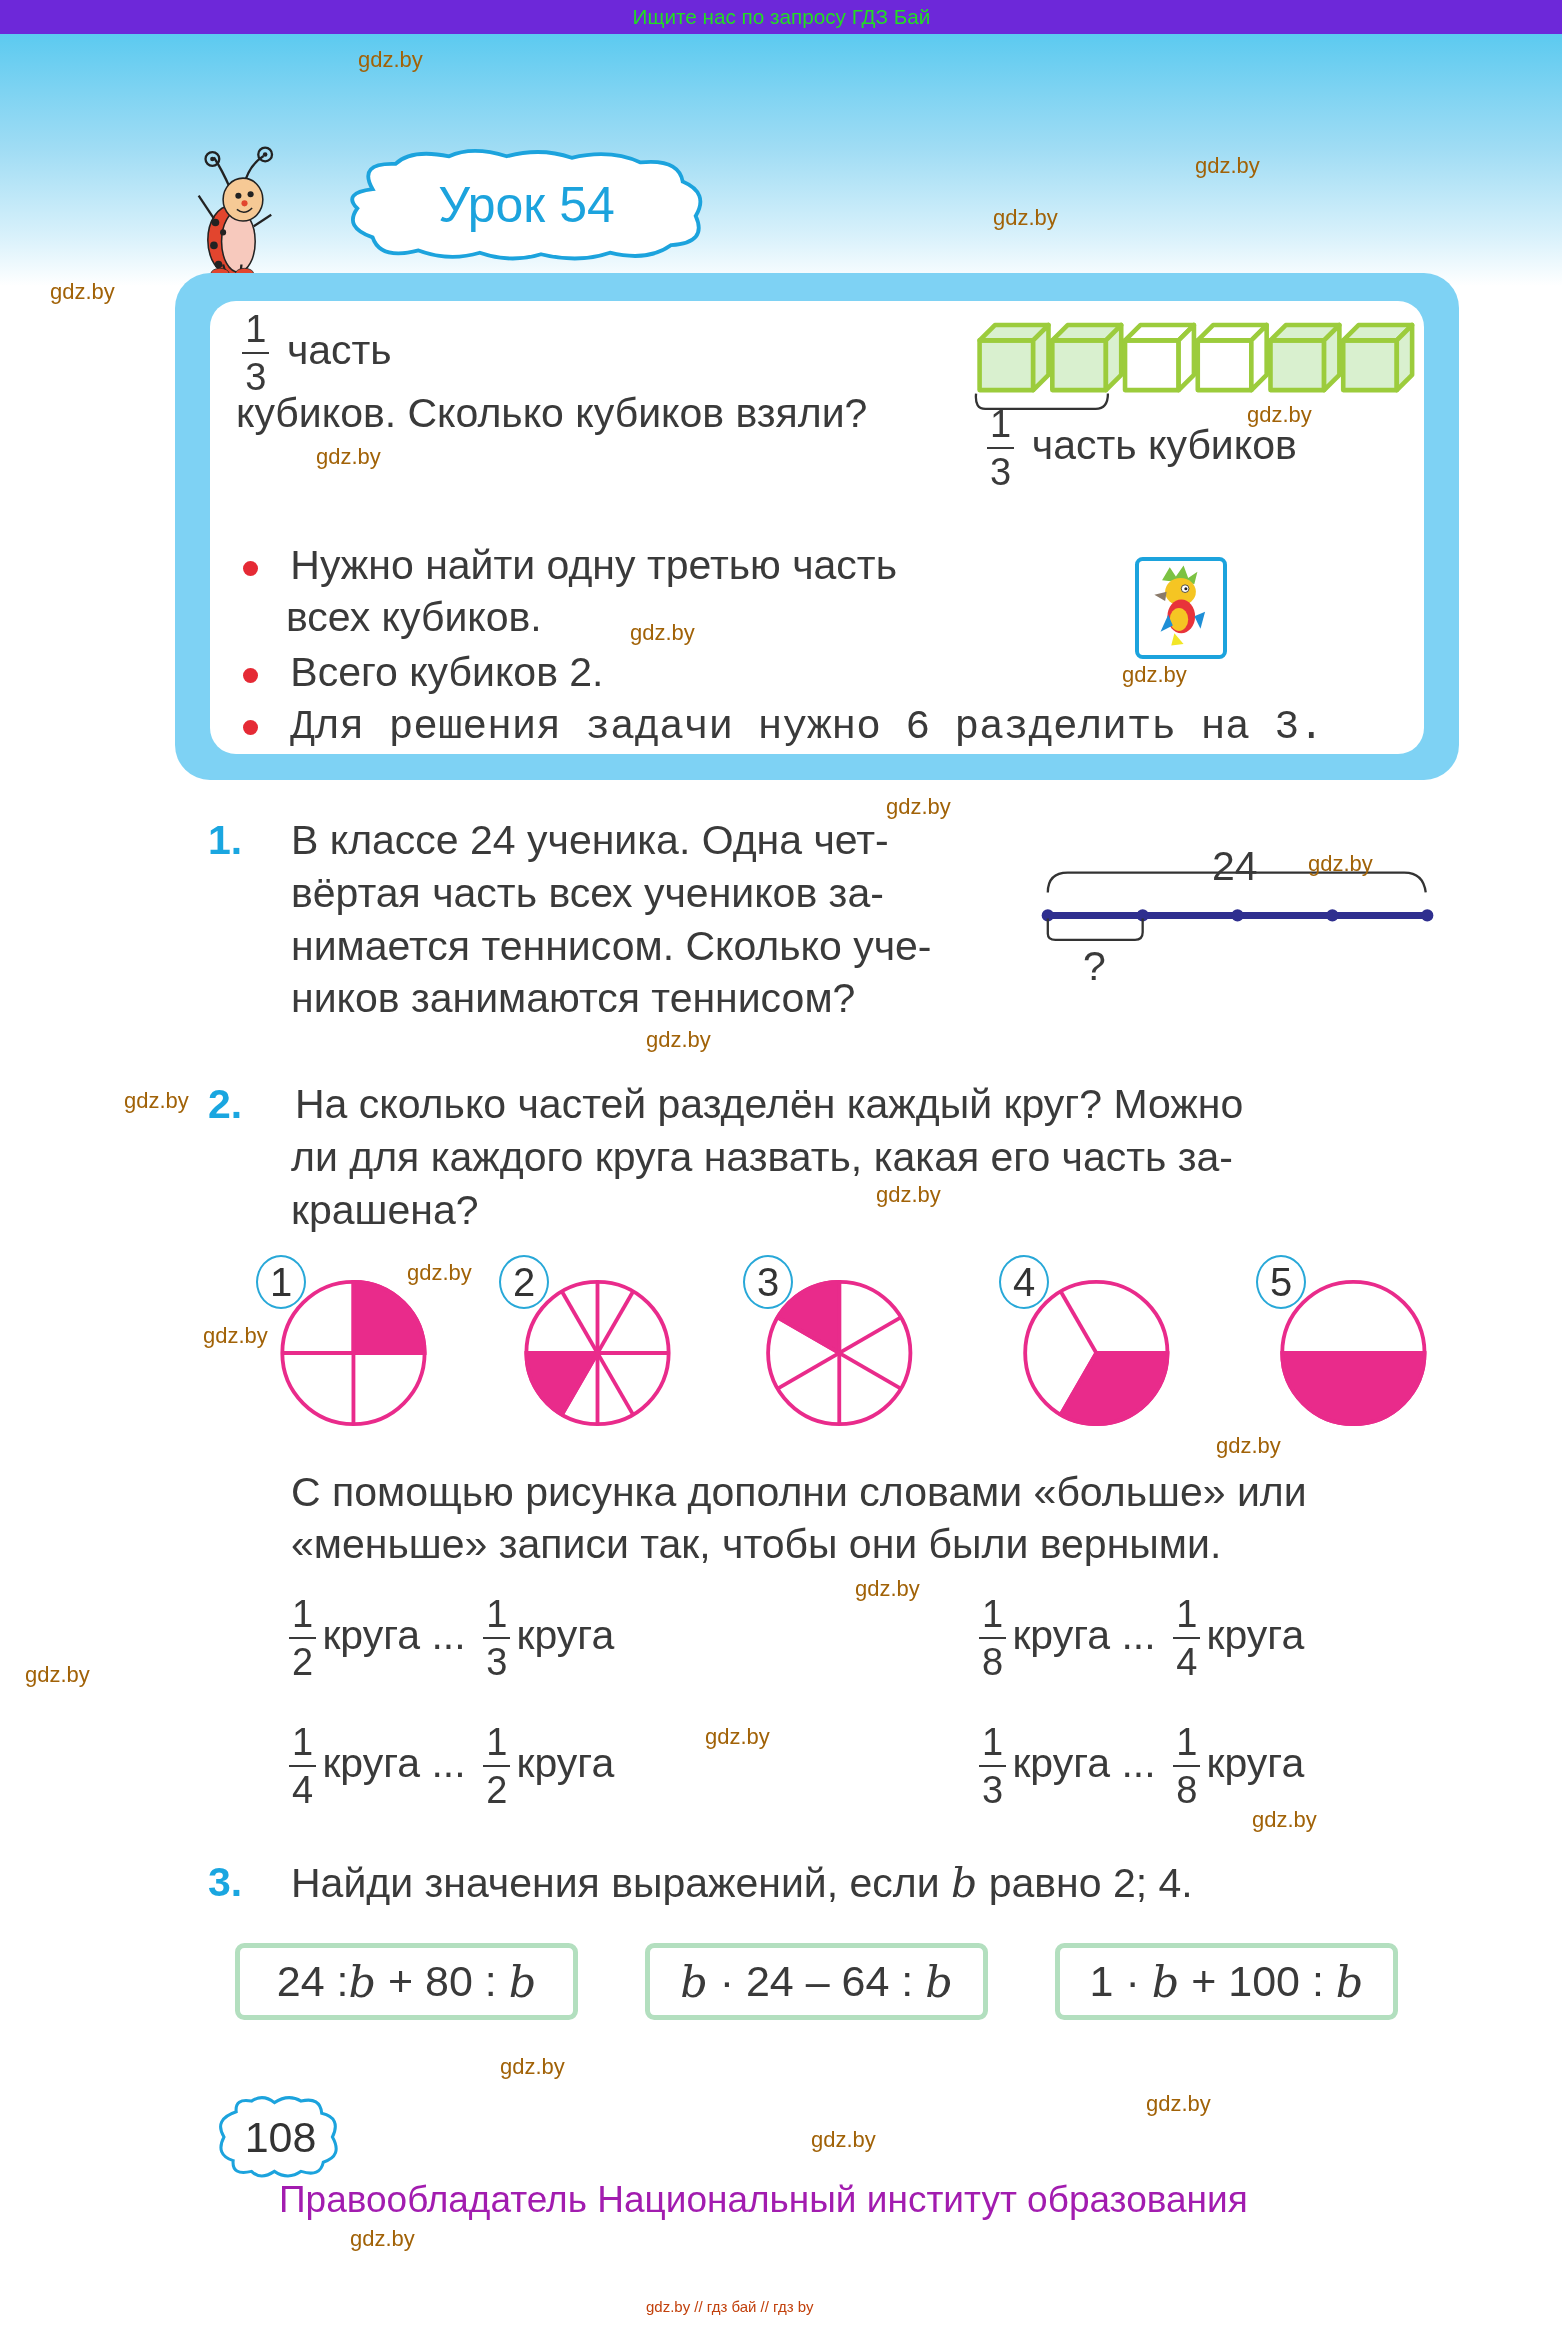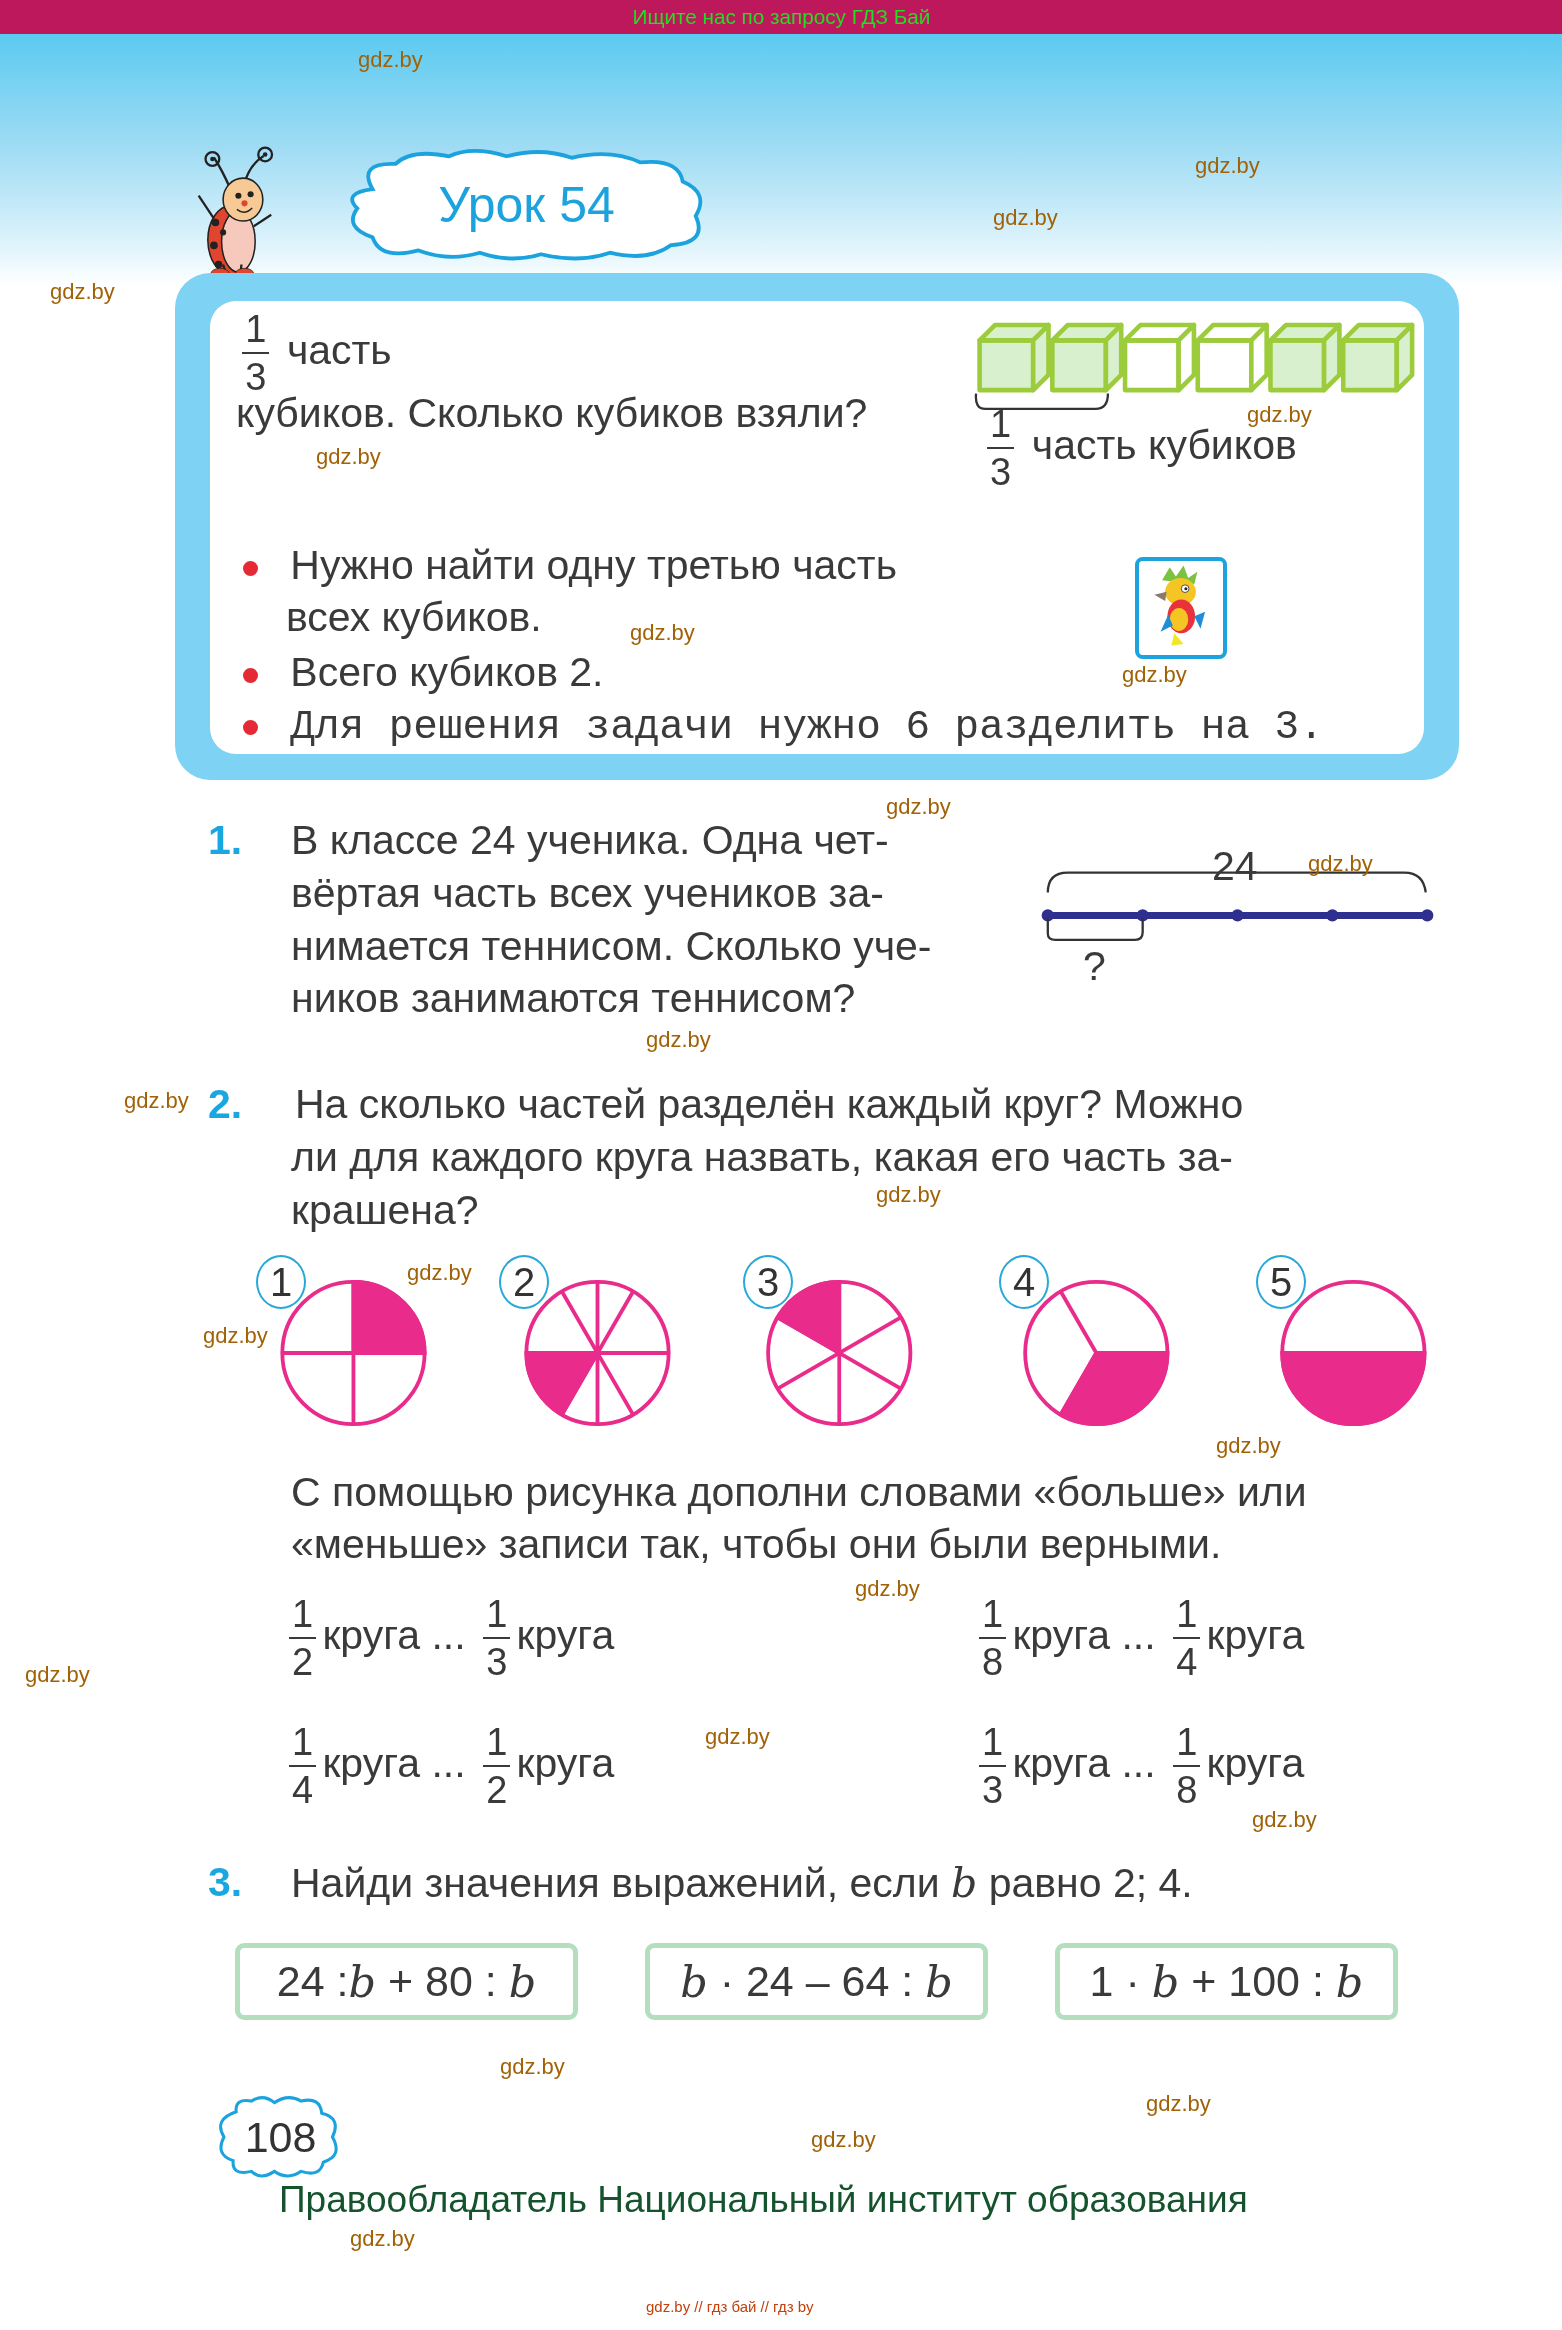--- a/index.html
+++ b/index.html
@@ -4,21 +4,21 @@
 <style>
   html, body { margin: 0; padding: 0; }
   body {
     width: 1563px; height: 2330px; position: relative; overflow: hidden;
     background: #ffffff;
     font-family: "Liberation Sans", sans-serif;
     color: #3a3a3a;
   }
   .abs { position: absolute; }
   .top-banner {
-    left: 0; top: 0; width: 1563px; height: 34px; background: #be185d;
+    left: 0; top: 0; width: 1563px; height: 34px; background: #6d28d9;
     text-align: center; color: #22dd22; font-size: 20.7px; line-height: 34px;
     font-family: "Liberation Sans", sans-serif;
   }
   .sky {
     left: 0; top: 34px; width: 1563px; height: 252px;
     background: linear-gradient(to bottom, #5ccaf0 0%, #9fdcf4 45%, #d8f1fb 80%, #ffffff 100%);
   }
   .wm { color: #a16207; font-size: 22px; font-family: "Liberation Sans", sans-serif; }
   .lesson-title {
     left: 342px; top: 147px; width: 369px; height: 115px;
@@ -52,21 +52,21 @@
     left: 1135px; top: 557px; width: 92px; height: 102px;
     border: 4.6px solid #1ca3dd; border-radius: 7.7px; background: #fff;
     box-sizing: border-box;
   }
   .expr-box {
     height: 77px; border: 5.4px solid #b3dfbf; border-radius: 9.2px; box-sizing: border-box;
     display: flex; align-items: center; justify-content: center;
     font-size: 43px; color: #3a3a3a; background: #fff;
   }
   .expr-box i { font-family: "DejaVu Serif", serif; font-style: italic; }
-  .copyright { color: #14532d; font-size: 37px; white-space: nowrap; }
+  .copyright { color: #a21caf; font-size: 37px; white-space: nowrap; }
   .footer-links { color: #c2410c; font-size: 15px; white-space: nowrap; }
   .circle-num {
     width: 50px; height: 54px; border: 2.3px solid #28a8d8; border-radius: 50%;
     box-sizing: border-box; display: flex; align-items: center; justify-content: center;
     font-size: 40px; color: #333; background: transparent;
   }
 </style>
 </head>
 <body>
 

